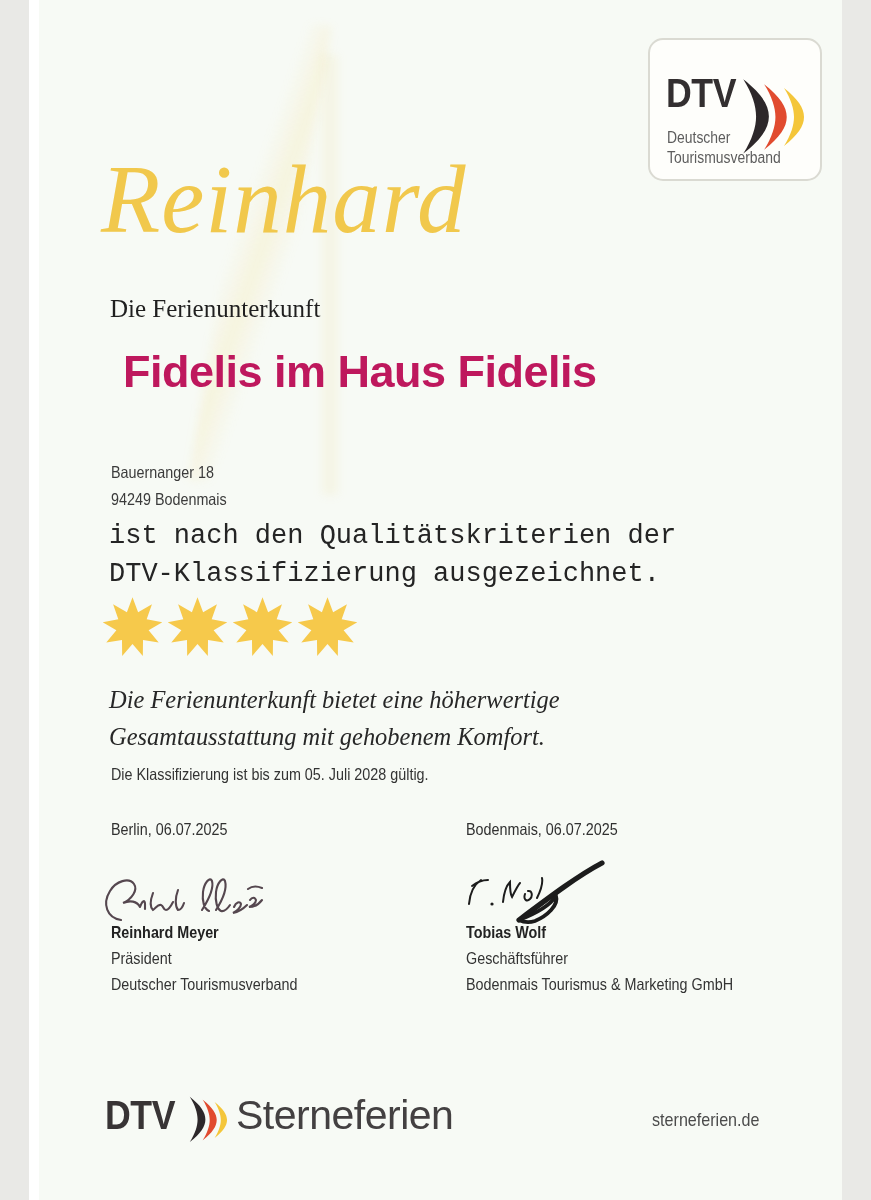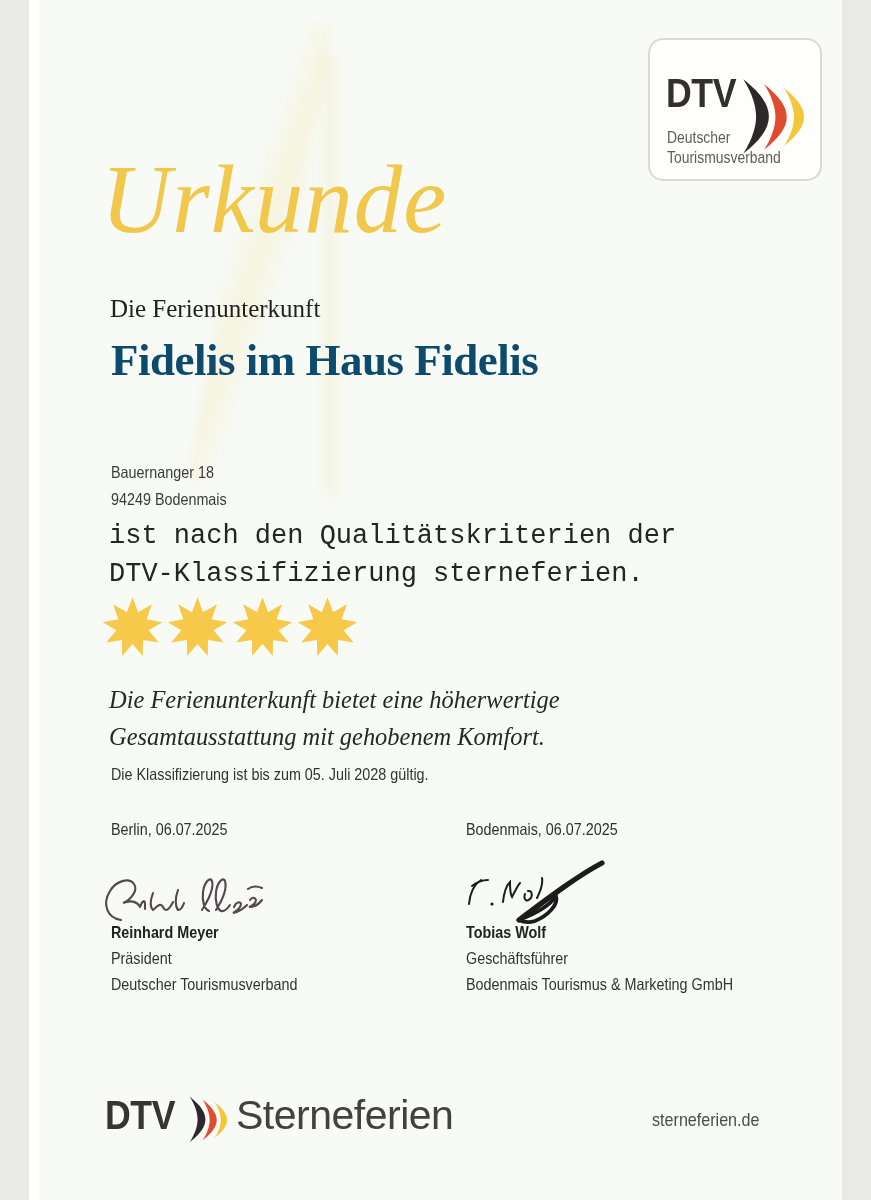--- a/index.html
+++ b/index.html
@@ -36,23 +36,23 @@
   .title{
     position:absolute;left:72px;top:150px;margin:0;
     font-family:"Liberation Serif",serif;font-style:italic;font-weight:normal;
     font-size:97px;line-height:100px;letter-spacing:1px;
   }
   .intro{
     position:absolute;left:81px;top:295px;margin:0;
     font-family:"Liberation Serif",serif;font-size:25px;color:#1f1f1f;text-align:right;
   }
   .property{
-    position:absolute;left:78px;top:330px;margin:4px;
-    font-family:Liberation Serif, serif;font-weight:bold;
-    font-size:45px;letter-spacing:-.5px;color:#0c4a6e;
+    position:absolute;left:78px;top:330px;margin:16px;
+    font-family:Liberation Sans, sans-serif;font-weight:bold;
+    font-size:45px;letter-spacing:-.5px;color:#be185d;
   }
   .address{
     position:absolute;left:82px;top:459px;
     font-size:16.5px;line-height:27px;color:#3b3b3b;
   }
   .statement{
     position:absolute;left:80px;top:517px;
     font-family:Liberation Mono, monospace;font-size:27px;line-height:38px;color:#242424;
   }
   .stars-row{position:absolute;left:72px;top:596px;display:flex;gap:2px;}
@@ -103,33 +103,33 @@
       <g transform="translate(41,9) scale(1.0)">
         <path d="M1,1 C15,12 21,21 21,30 C21,39 15,48 1,59 C8,48 11,38 11,30 C11,22 8,12 1,1 Z" fill="#f4c63a"></path>
       </g>
     </svg>
     <div class="logo-sub cond">
       <div>Deutscher</div>
       <div>Tourismusverband</div>
     </div>
   </div>
 
-  <h1 class="title" style="color: rgb(241, 200, 76);">Urkunde</h1>
+  <h1 class="title" style="color: rgb(241, 200, 76);">Reinhard</h1>
 
   <p class="intro">Die Ferienunterkunft</p>
   <h2 class="property">Fidelis im Haus Fidelis</h2>
 
   <div class="address cond">
     <div>Bauernanger 18</div>
     <div>94249 Bodenmais</div>
   </div>
 
   <div class="statement">
     <div>ist nach den Qualitätskriterien der</div>
-    <div>DTV-Klassifizierung sterneferien.</div>
+    <div>DTV-Klassifizierung ausgezeichnet.</div>
   </div>
 
   <div class="stars-row">
       <svg width="63" height="63" viewBox="0 0 100 100">
         <polygon points="50,2 58.9,25.6 80.9,13.2 72.5,37 97.3,41.7 75.6,54.5 91.6,74 66.7,69.9 66.4,95.1 50,76 33.6,95.1 33.3,69.9 8.4,74 24.4,54.5 2.7,41.7 27.5,37 19.2,13.2 41.1,25.6" fill="#f6c94b"></polygon>
       </svg>
       <svg width="63" height="63" viewBox="0 0 100 100">
         <polygon points="50,2 58.9,25.6 80.9,13.2 72.5,37 97.3,41.7 75.6,54.5 91.6,74 66.7,69.9 66.4,95.1 50,76 33.6,95.1 33.3,69.9 8.4,74 24.4,54.5 2.7,41.7 27.5,37 19.2,13.2 41.1,25.6" fill="#f6c94b"></polygon>
       </svg>
       <svg width="63" height="63" viewBox="0 0 100 100">

